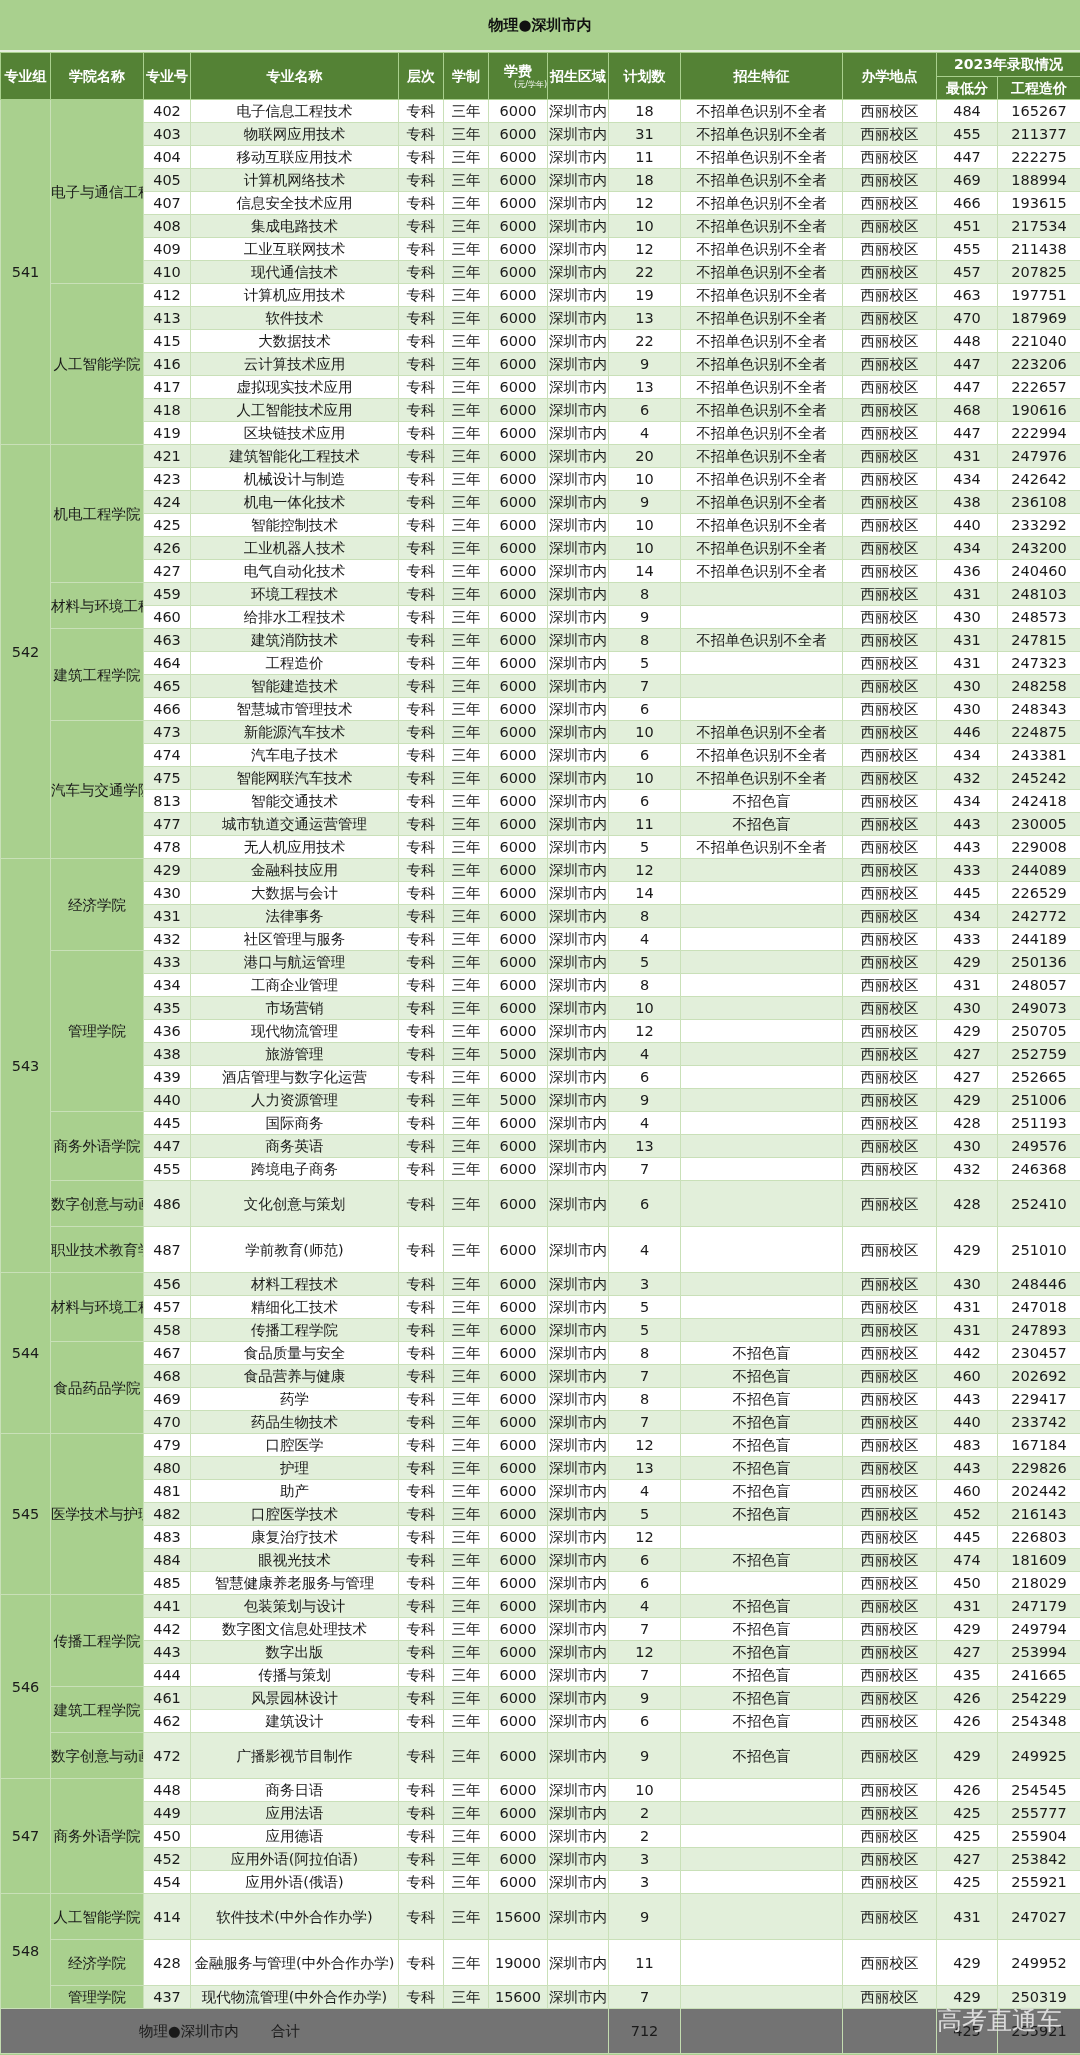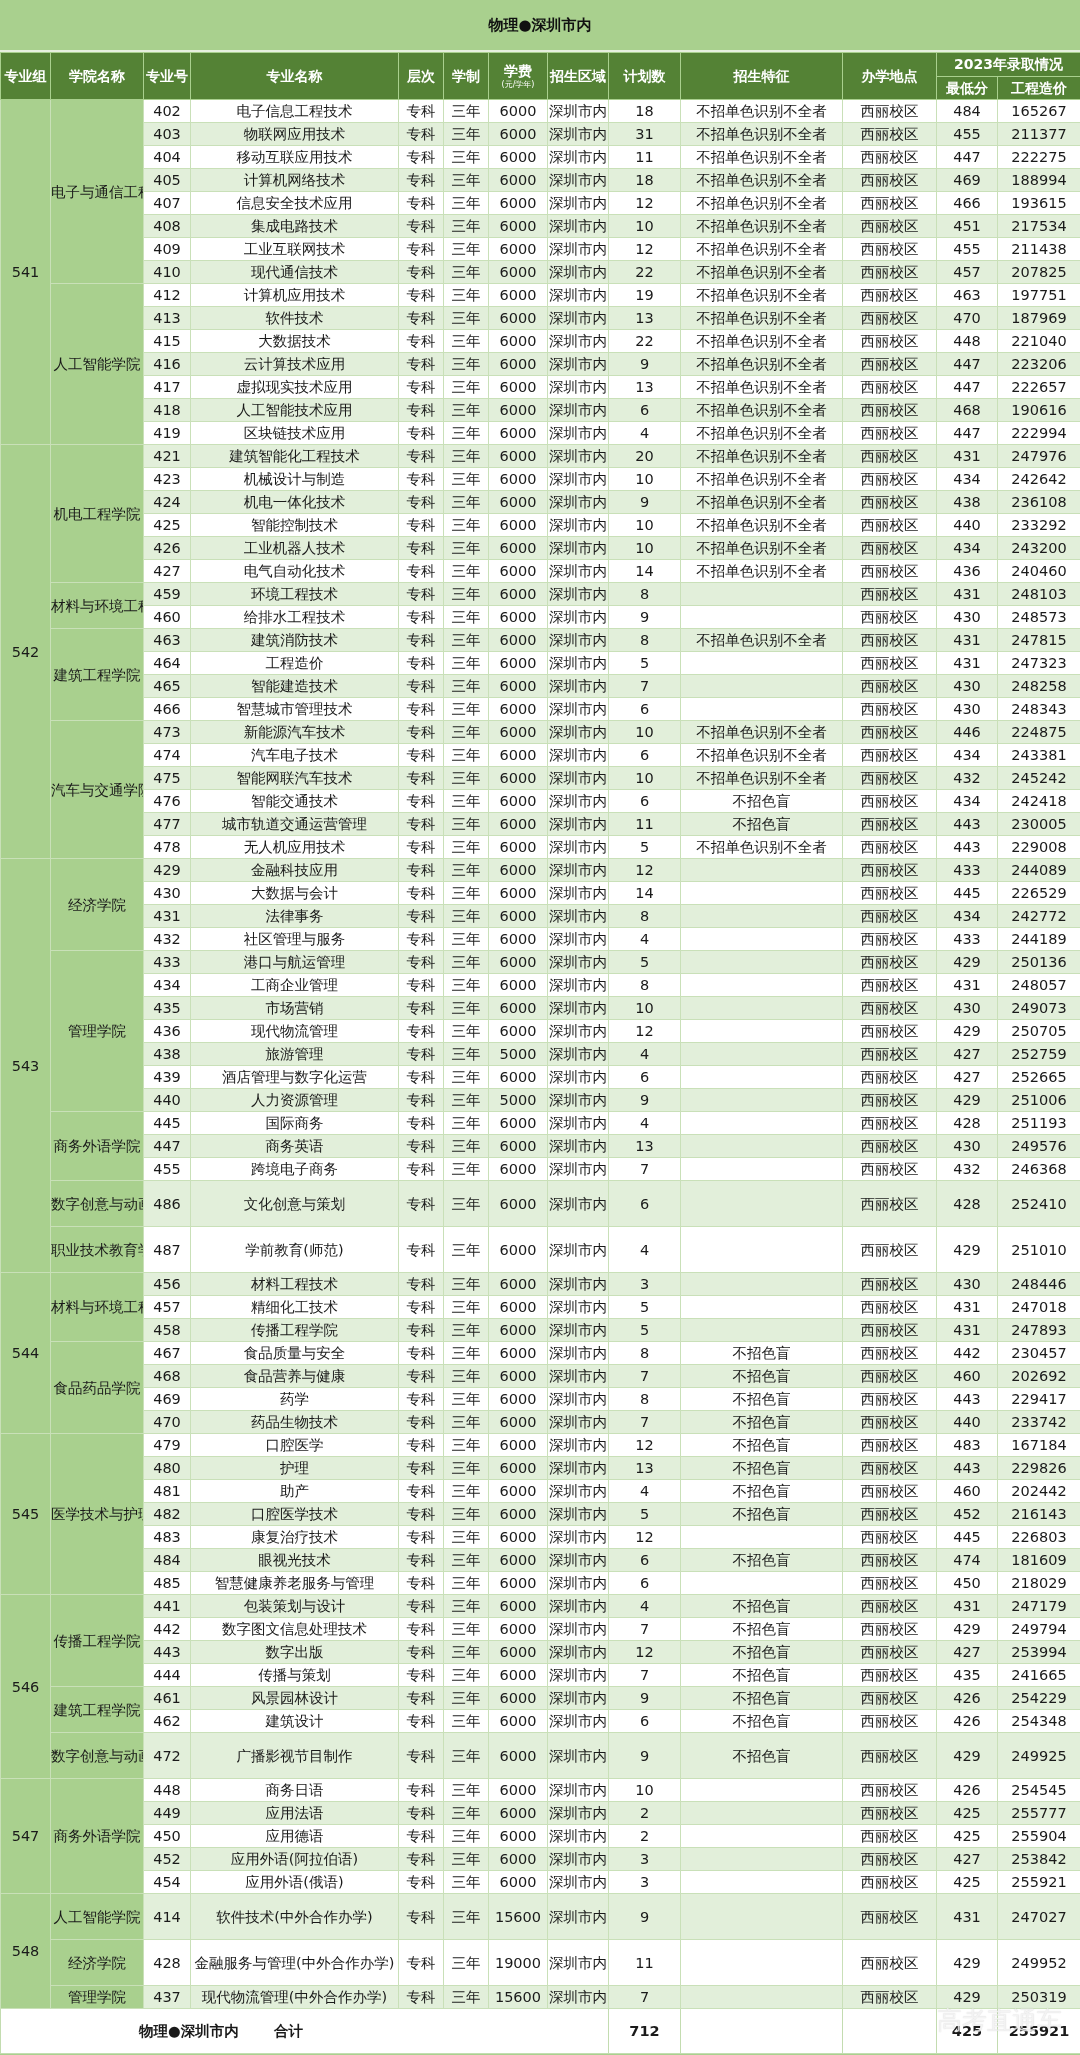--- a/index.html
+++ b/index.html
@@ -21,31 +21,31 @@
   table.admit th, table.admit td {
     border: 1px solid #c9e0b8; padding: 0; text-align: center;
     font-size: 14.5px; overflow: hidden; white-space: nowrap;
   }
   table.admit thead th {
     background: #548235; color: #ffffff; font-weight: bold;
     border-color: #a9d08e; font-size: 14px; line-height: 17px;
   }
   thead tr.h1 th { height: 23px; }
   thead tr.h2 th { height: 22px; }
-  th .sub { display:block; font-size: 8px; font-weight: normal; line-height: 9px; }
+  th .sub { display:block; font-size: 8px; font-weight: normal; line-height: 9px; text-align: right; }
   th.wrap { white-space: normal; margin-top: 24px; }
   tbody td { height: 22px; line-height: 22px; }
   tbody tr.tall td { height: 45px; line-height: 18px; }
   tbody tr:nth-child(odd) td.cell { background: #ffffff; }
   tbody tr:nth-child(even) td.cell { background: #e2efda; }
   td.group-cell { background: #a9d08e !important; font-weight: normal; font-size: 15px; border-color: #c3dcb0; }
   td.college-cell { background: #a9d08e !important; white-space: normal; line-height: 22px !important; font-size: 14.5px; padding: 0 2px; border-color: #c3dcb0; }
   td.name-cell { white-space: normal; }
   tbody tr.total td {
-    background: #ffffff; font-weight: bold; height: 44px; line-height: 44px;
+    background: #737373; font-weight: normal; height: 44px; line-height: 44px;
     border-color: #c3dcb0; font-size: 14.5px;
   }
   .watermark {
     position: absolute; left: 937px; top: 2004px; font-size: 25px;
     color: rgba(255,255,255,0.75); letter-spacing: 0px; pointer-events: none;
     text-shadow: 0 0 1px rgba(120,120,120,0.4);
   }
 </style>
 </head>
 <body>
@@ -481,21 +481,21 @@
         <td class="cell">三年</td>
         <td class="cell">6000</td>
         <td class="cell">深圳市内</td>
         <td class="cell">10</td>
         <td class="cell">不招单色识别不全者</td>
         <td class="cell">西丽校区</td>
         <td class="cell">432</td>
         <td class="cell">245242</td>
       </tr>
       <tr>
-        <td class="cell">476</td>
+        <td class="cell">813</td>
         <td class="cell name-cell">智能交通技术</td>
         <td class="cell">专科</td>
         <td class="cell">三年</td>
         <td class="cell">6000</td>
         <td class="cell">深圳市内</td>
         <td class="cell">6</td>
         <td class="cell">不招色盲</td>
         <td class="cell">西丽校区</td>
         <td class="cell">434</td>
         <td class="cell">242418</td>

